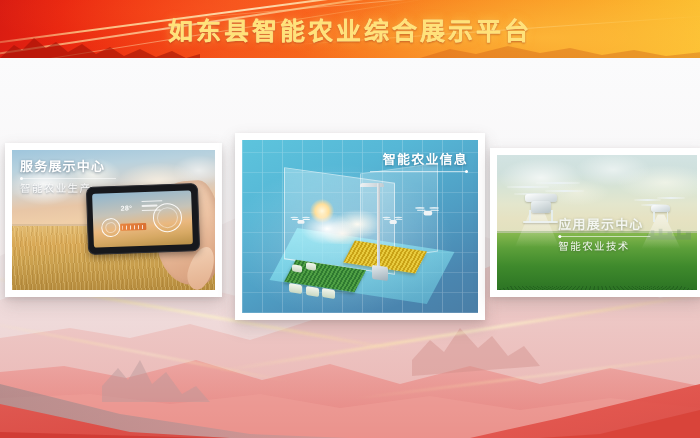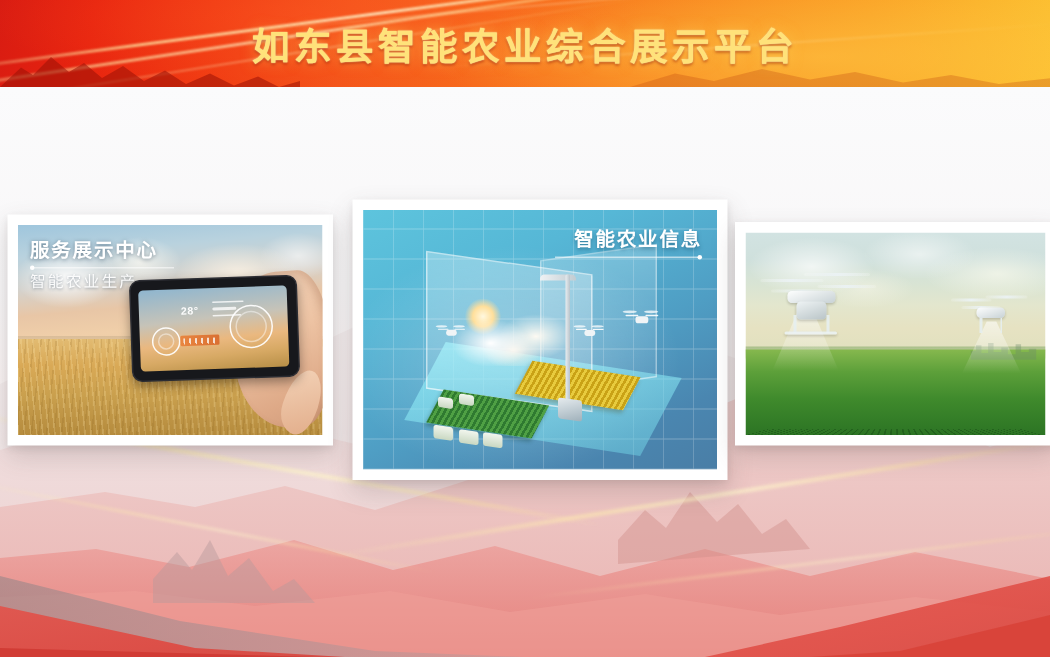--- a/index.html
+++ b/index.html
@@ -379,16 +379,23 @@
 
       <div class="bigdrone" style="right:2%;top:28%;width:30%;height:30%;">
         <span class="blade" style="left:2%;top:16%;width:44%;"></span>
         <span class="blade" style="left:40%;top:10%;width:46%;"></span>
         <span class="blade" style="left:14%;top:28%;width:42%;"></span>
         <span class="body" style="left:30%;top:30%;width:32%;height:18%;"></span>
         <span class="leg" style="left:34%;top:48%;height:24%;"></span>
         <span class="leg" style="left:56%;top:48%;height:24%;"></span>
       </div>
 
+      <div class="card-text" style="left:50%;top:46%;transform:translateX(-42%);">
+        <div class="card-title" style="color:#f4f6f1;text-shadow:0 1px 3px rgba(60,80,50,.5);">应用展示中心</div>
+        <div class="card-rule" style="background:rgba(255,255,255,.6);width:92px;">
+          <span class="dot" style="background:#ffffff;"></span>
+        </div>
+        <div class="card-sub" style="color:rgba(250,252,248,.95);text-shadow:0 1px 2px rgba(60,80,50,.45);">智能农业技术</div>
+      </div>
     </div>
   </div>
 
 </div>
 
 </body></html>

